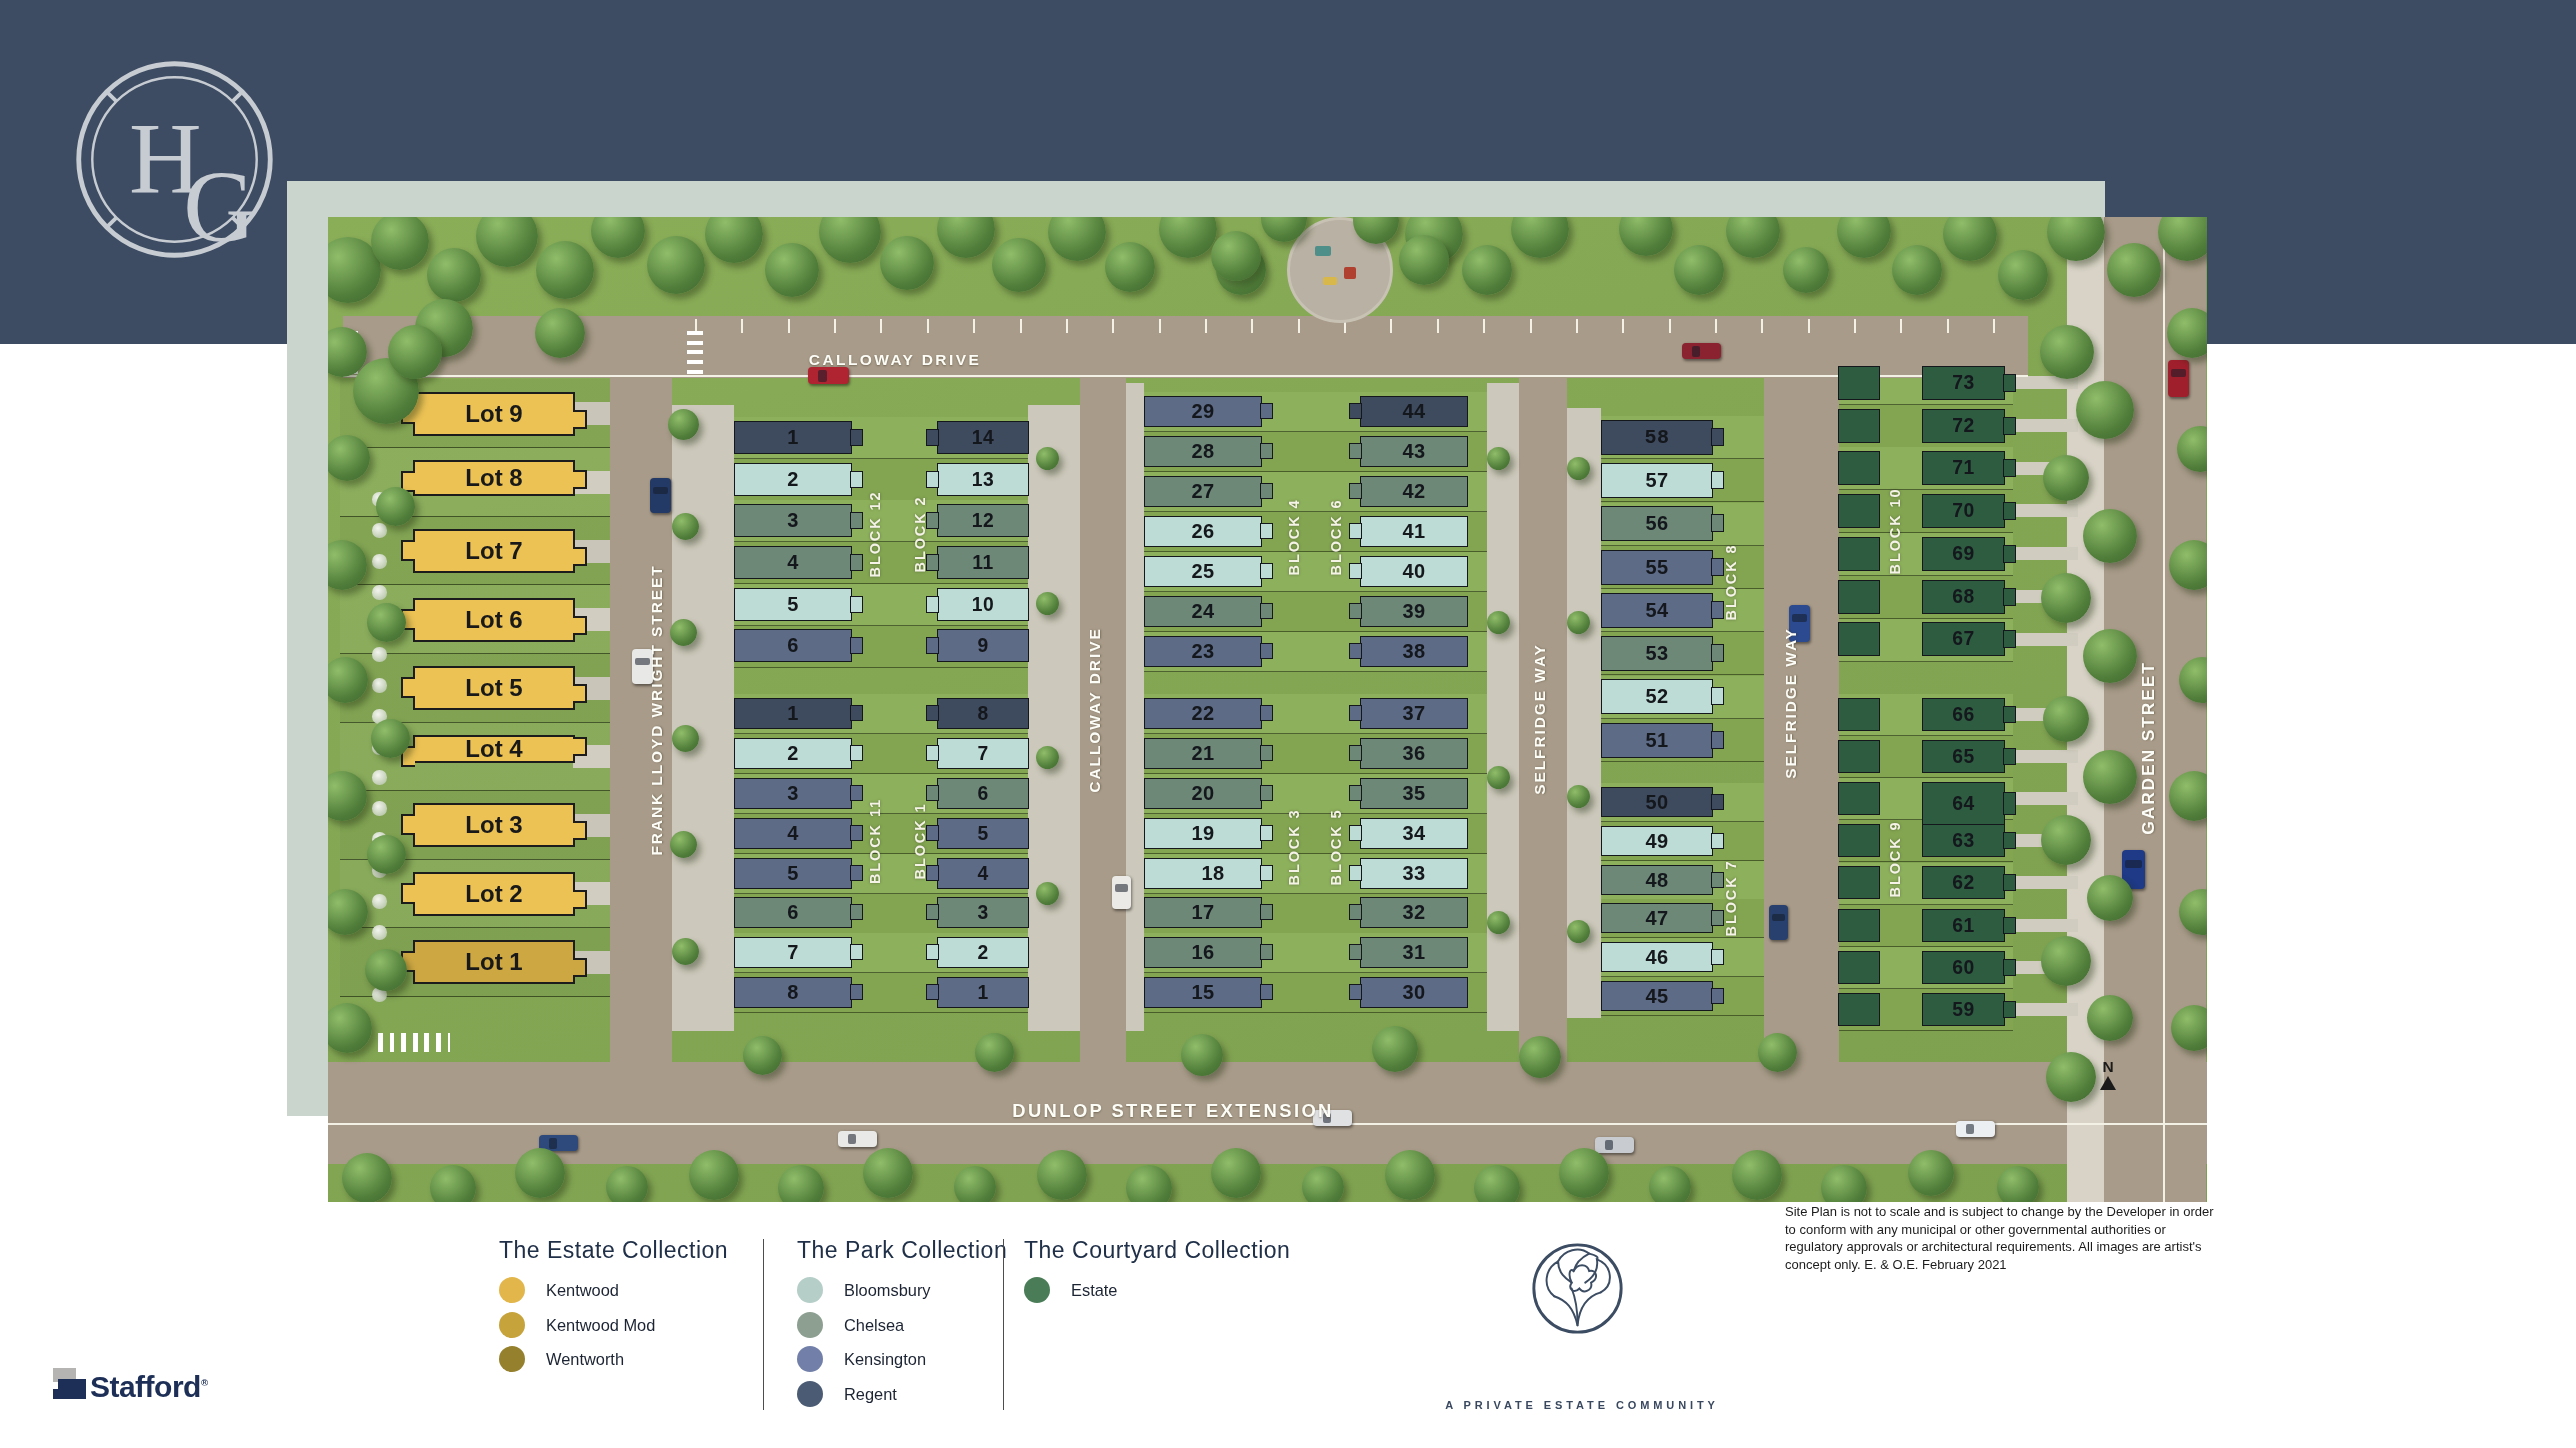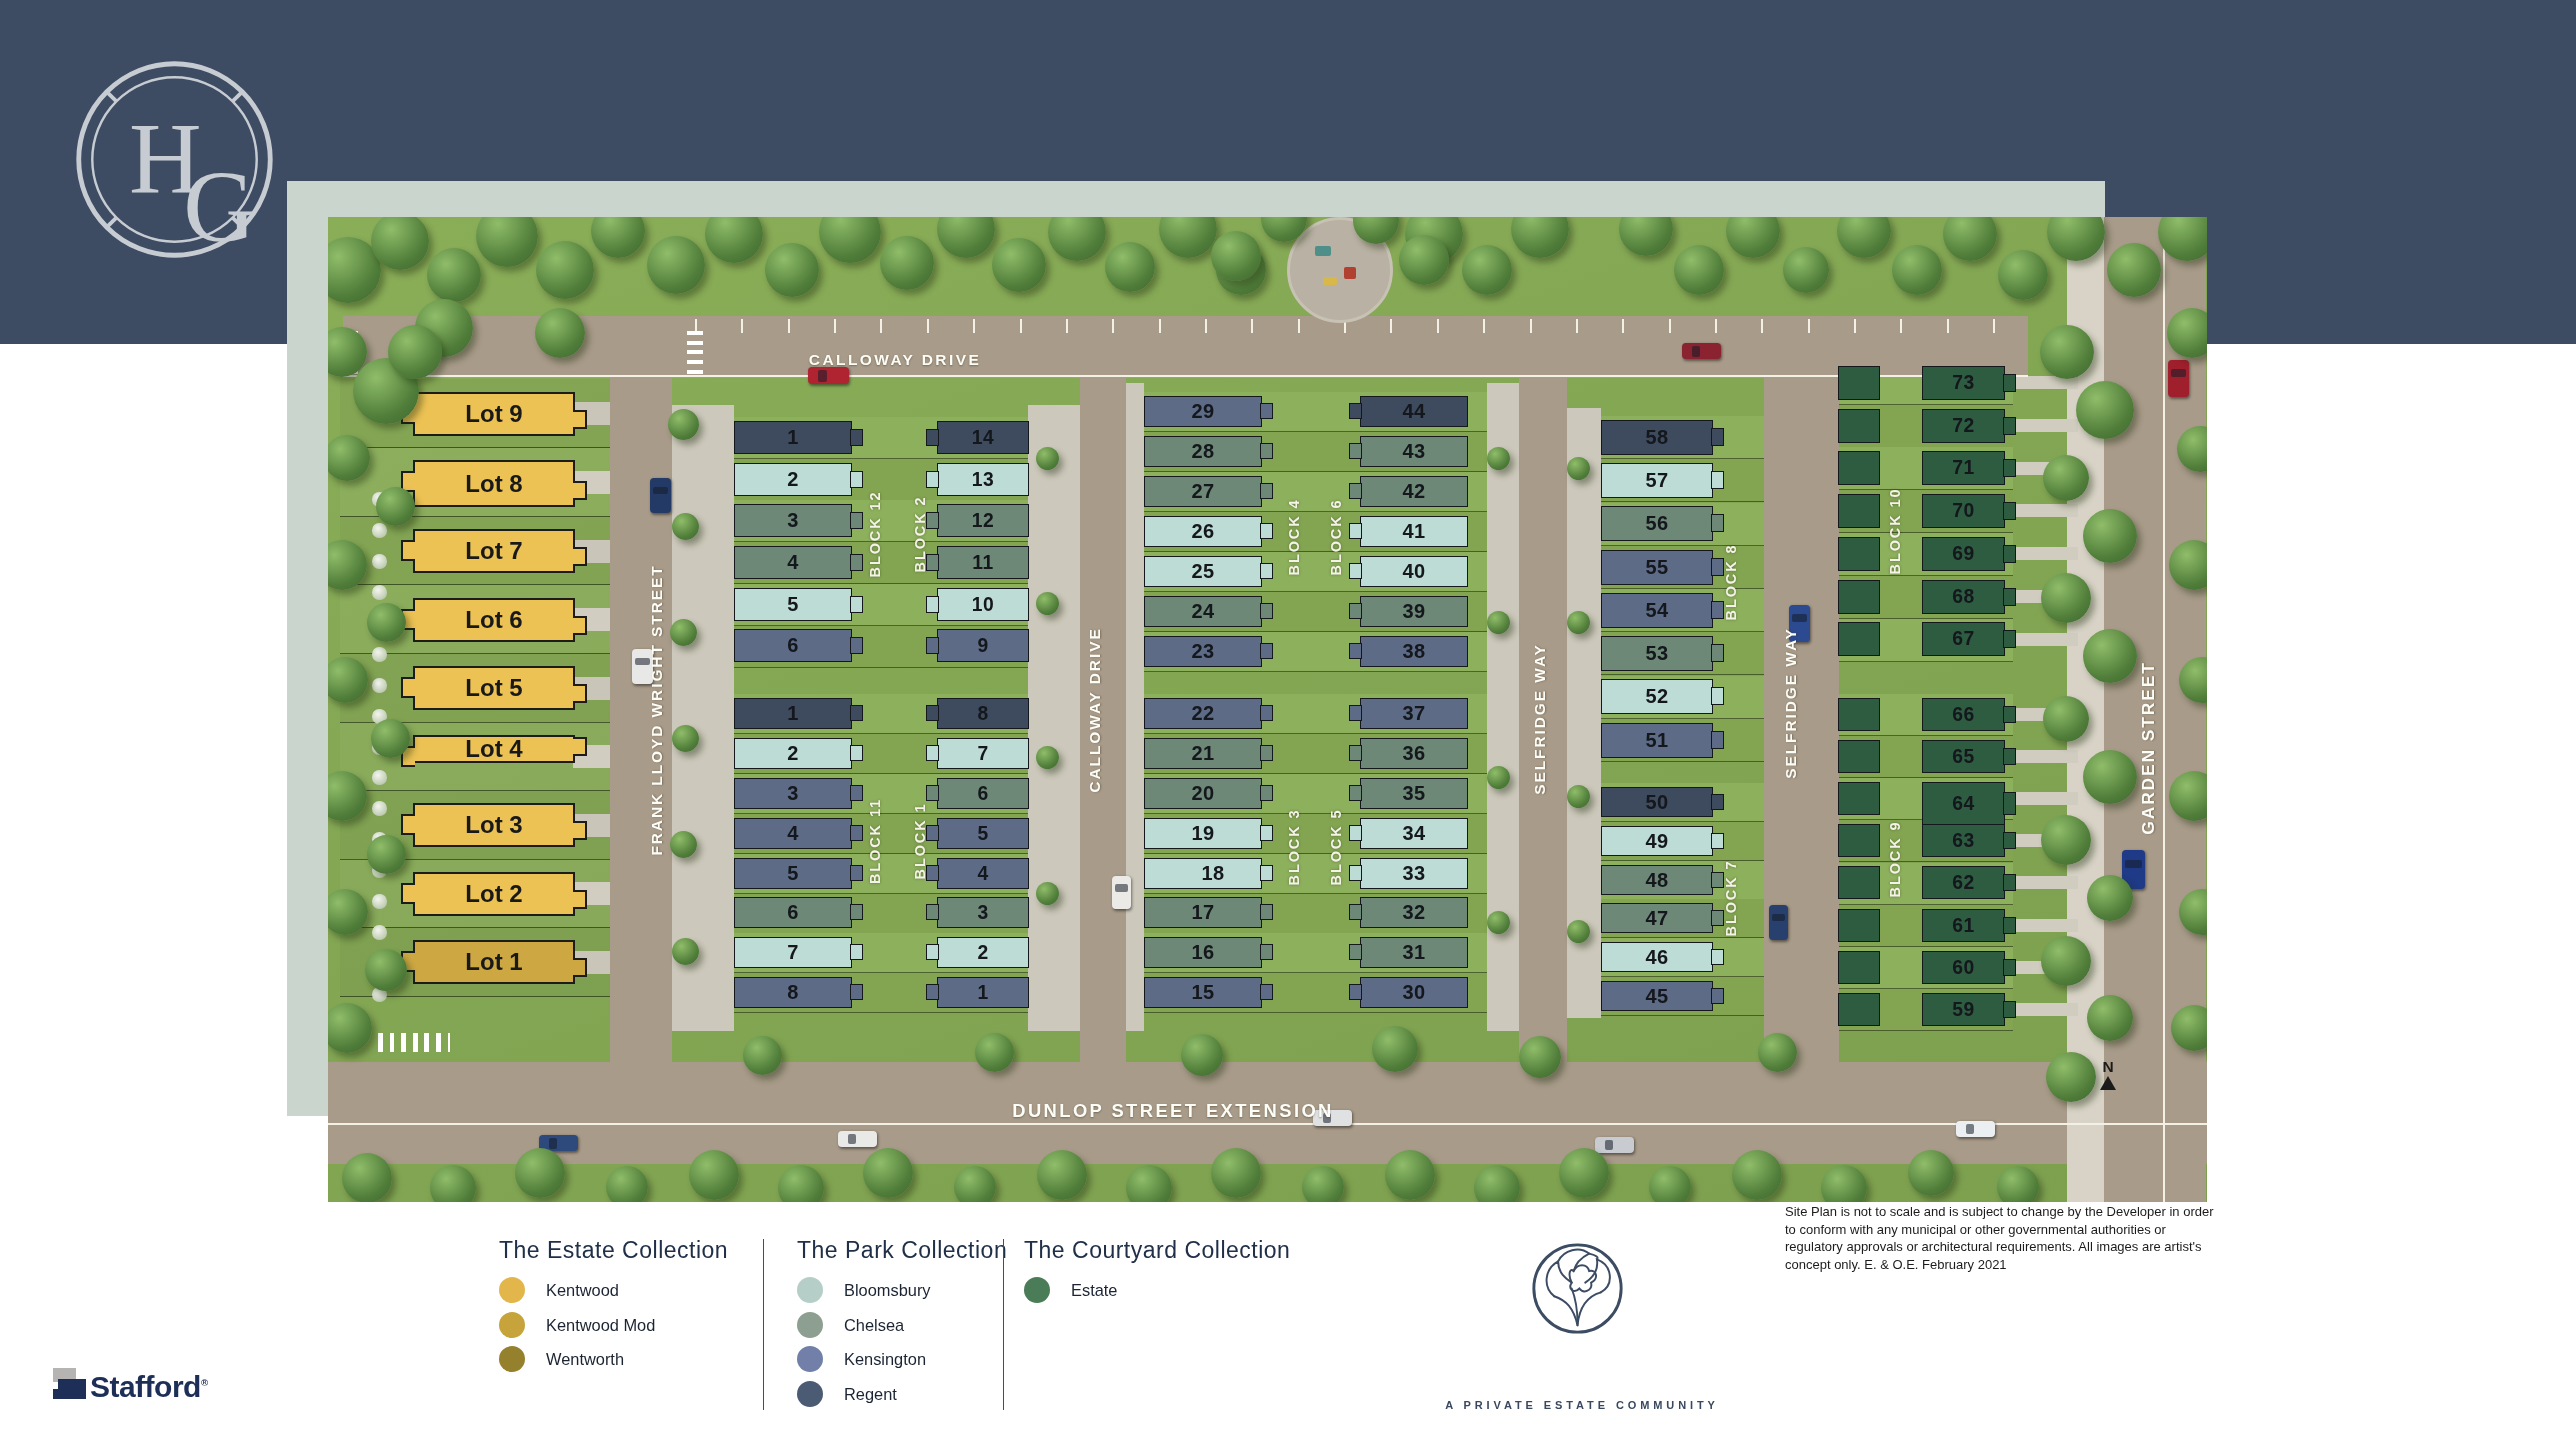--- a/index.html
+++ b/index.html
@@ -266,21 +266,21 @@
         <div class="block-label" style="left: 966px; top: 630px;">BLOCK 3</div>
         <div class="unit" style="left: 1032px; top: 481px; width: 108px; height: 31px; background-color: rgb(93, 107, 134); font-size: 20px;">37<div class="tab tab-l"></div></div>
         <div class="unit" style="left: 1032px; top: 521px; width: 108px; height: 31px; background-color: rgb(110, 136, 120); font-size: 20px;">36<div class="tab tab-l"></div></div>
         <div class="unit" style="left: 1032px; top: 561px; width: 108px; height: 31px; background-color: rgb(110, 136, 120); font-size: 20px;">35<div class="tab tab-l"></div></div>
         <div class="unit" style="left: 1032px; top: 601px; width: 108px; height: 31px; background-color: rgb(190, 220, 214); font-size: 20px;">34<div class="tab tab-l"></div></div>
         <div class="unit" style="left: 1032px; top: 641px; width: 108px; height: 31px; background-color: rgb(190, 220, 214); font-size: 20px;">33<div class="tab tab-l"></div></div>
         <div class="unit" style="left: 1032px; top: 680px; width: 108px; height: 31px; background-color: rgb(110, 136, 120); font-size: 20px;">32<div class="tab tab-l"></div></div>
         <div class="unit" style="left: 1032px; top: 720px; width: 108px; height: 31px; background-color: rgb(110, 136, 120); font-size: 20px;">31<div class="tab tab-l"></div></div>
         <div class="unit" style="left: 1032px; top: 760px; width: 108px; height: 31px; background-color: rgb(93, 107, 134); font-size: 20px;">30<div class="tab tab-l"></div></div>
         <div class="block-label" style="left: 1008px; top: 630px;">BLOCK 5</div>
-        <div class="unit" style="left: 1273px; top: 203px; width: 112px; height: 35px; background-color: rgb(62, 74, 94); font-size: 20px;">58<div class="tab tab-r"></div></div>
+        <div class="unit" style="left: 1273px; top: 203px; width: 112px; height: 35px; background-color: rgb(62, 74, 94); font-size: 20px; font-family: Liberation Mono, monospace;">58<div class="tab tab-r"></div></div>
         <div class="unit" style="left: 1273px; top: 246px; width: 112px; height: 35px; background-color: rgb(190, 220, 214); font-size: 20px;">57<div class="tab tab-r"></div></div>
         <div class="unit" style="left: 1273px; top: 289px; width: 112px; height: 35px; background-color: rgb(110, 136, 120); font-size: 20px;">56<div class="tab tab-r"></div></div>
         <div class="unit" style="left: 1273px; top: 333px; width: 112px; height: 35px; background-color: rgb(93, 107, 134); font-size: 20px;">55<div class="tab tab-r"></div></div>
         <div class="unit" style="left: 1273px; top: 376px; width: 112px; height: 35px; background-color: rgb(93, 107, 134); font-size: 20px;">54<div class="tab tab-r"></div></div>
         <div class="unit" style="left: 1273px; top: 419px; width: 112px; height: 35px; background-color: rgb(110, 136, 120); font-size: 20px;">53<div class="tab tab-r"></div></div>
         <div class="unit" style="left: 1273px; top: 462px; width: 112px; height: 35px; background-color: rgb(190, 220, 214); font-size: 20px;">52<div class="tab tab-r"></div></div>
         <div class="unit" style="left: 1273px; top: 506px; width: 112px; height: 35px; background-color: rgb(93, 107, 134); font-size: 20px;">51<div class="tab tab-r"></div></div>
         <div class="block-label" style="left: 1403px; top: 365px;">BLOCK 8</div>
         <div class="unit" style="left: 1273px; top: 570px; width: 112px; height: 30px; background-color: rgb(62, 74, 94); font-size: 20px;">50<div class="tab tab-r"></div></div>
         <div class="unit" style="left: 1273px; top: 609px; width: 112px; height: 30px; background-color: rgb(190, 220, 214); font-size: 20px;">49<div class="tab tab-r"></div></div>
@@ -334,21 +334,21 @@
         <div class="stub" style="left: 1688px; top: 744px; width: 62px; height: 12.6px;"></div>
         <div class="unit" style="left: 1594px; top: 776px; width: 83px; height: 33px; background-color: rgb(45, 92, 65); font-size: 19.3px;">59<div class="tab tab-r"></div></div>
         <div class="rearbar" style="left: 1510px; top: 776px; width: 42px; height: 33px; background-color: rgb(45, 92, 65);"></div>
         <div class="stub" style="left: 1688px; top: 786px; width: 62px; height: 12.6px;"></div>
         <div class="block-label" style="left: 1567px; top: 642px;">BLOCK 9</div>
         <div class="lot-parcel" style="left: 11.6px; top: 162px; width: 270px; height: 69px; background: rgba(0, 0, 0, 0.03);"></div>
         <div class="stub" style="left: 245px; top: 185px; width: 37px; height: 23px;"></div>
         <div class="lot-house" style="left: 85px; top: 175px; width: 162px; height: 44px; background-color: rgb(236, 194, 84);">Lot 9<div class="ltab"></div><div class="rtab"></div></div>
         <div class="lot-parcel" style="left: 11.6px; top: 231px; width: 270px; height: 69px; background: rgba(255, 255, 255, 0.04);"></div>
         <div class="stub" style="left: 245px; top: 254px; width: 37px; height: 23px;"></div>
-        <div class="lot-house" style="left: 85px; top: 243px; width: 162px; height: 47px; background-color: rgb(236, 194, 84);">Lot 8<div class="ltab"></div><div class="rtab"></div></div>
+        <div class="lot-house" style="left: 85px; top: 243px; width: 162px; height: 36px; background-color: rgb(236, 194, 84);">Lot 8<div class="ltab"></div><div class="rtab"></div></div>
         <div class="lot-parcel" style="left: 11.6px; top: 299px; width: 270px; height: 69px; background: rgba(0, 0, 0, 0.03);"></div>
         <div class="stub" style="left: 245px; top: 323px; width: 37px; height: 23px;"></div>
         <div class="lot-house" style="left: 85px; top: 312px; width: 162px; height: 44px; background-color: rgb(236, 194, 84);">Lot 7<div class="ltab"></div><div class="rtab"></div></div>
         <div class="lot-parcel" style="left: 11.6px; top: 368px; width: 270px; height: 69px; background: rgba(255, 255, 255, 0.04);"></div>
         <div class="stub" style="left: 245px; top: 391px; width: 37px; height: 23px;"></div>
         <div class="lot-house" style="left: 85px; top: 381px; width: 162px; height: 44px; background-color: rgb(236, 194, 84);">Lot 6<div class="ltab"></div><div class="rtab"></div></div>
         <div class="lot-parcel" style="left: 11.6px; top: 437px; width: 270px; height: 69px; background: rgba(0, 0, 0, 0.03);"></div>
         <div class="stub" style="left: 245px; top: 460px; width: 37px; height: 23px;"></div>
         <div class="lot-house" style="left: 85px; top: 449px; width: 162px; height: 44px; background-color: rgb(236, 194, 84);">Lot 5<div class="ltab"></div><div class="rtab"></div></div>
         <div class="lot-parcel" style="left: 11.6px; top: 505px; width: 270px; height: 69px; background: rgba(255, 255, 255, 0.04);"></div>

